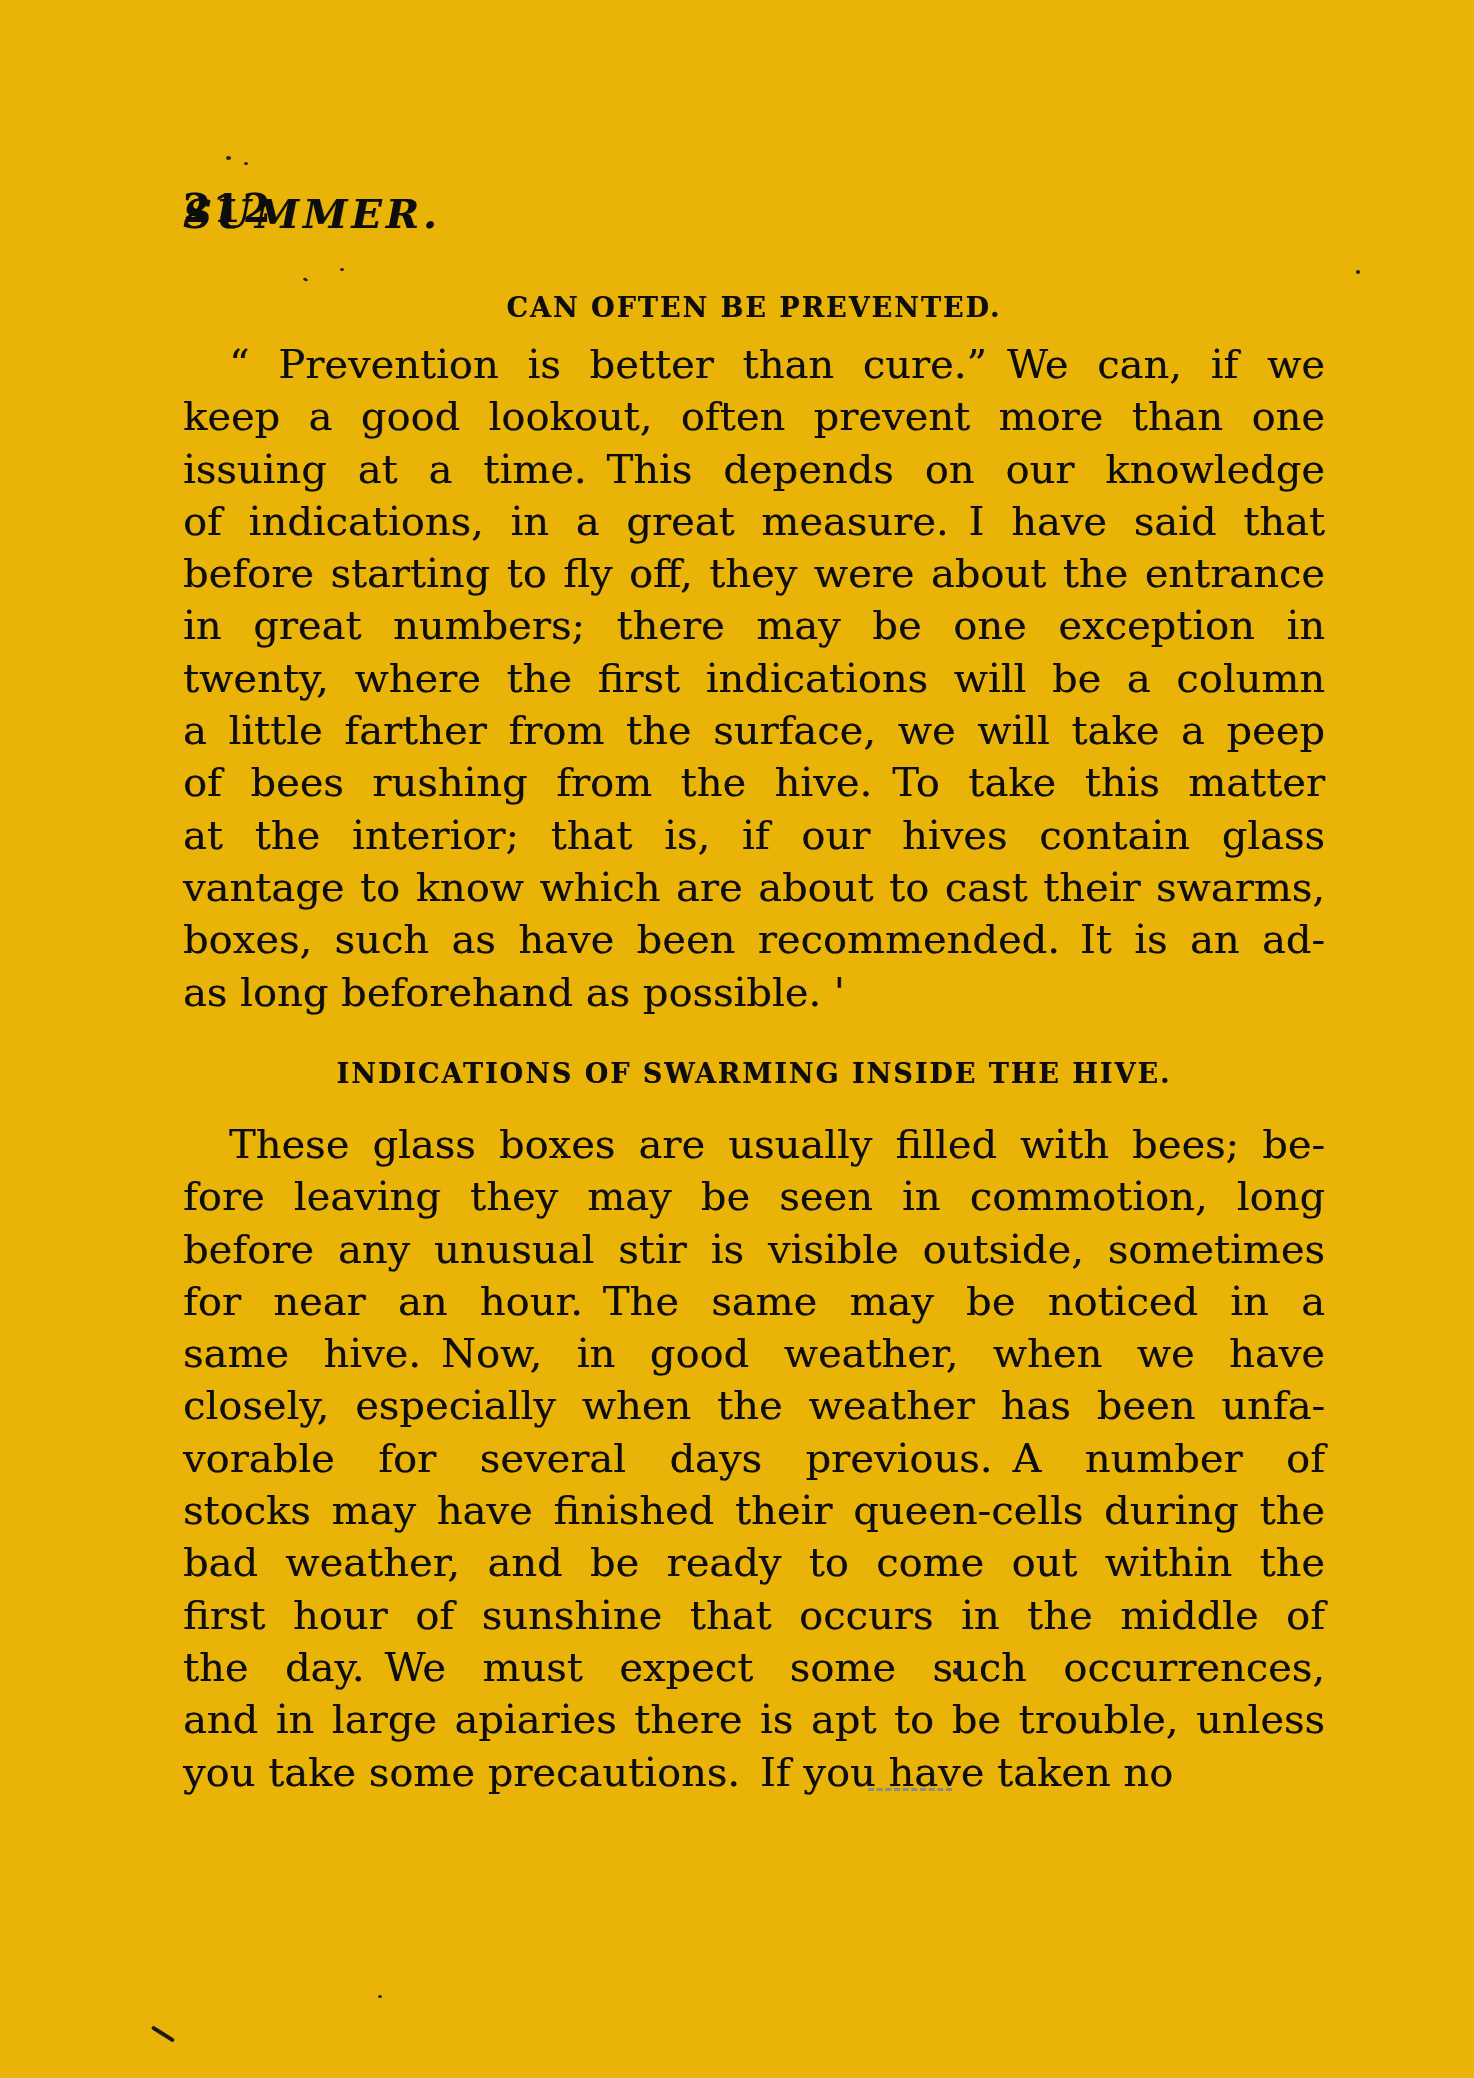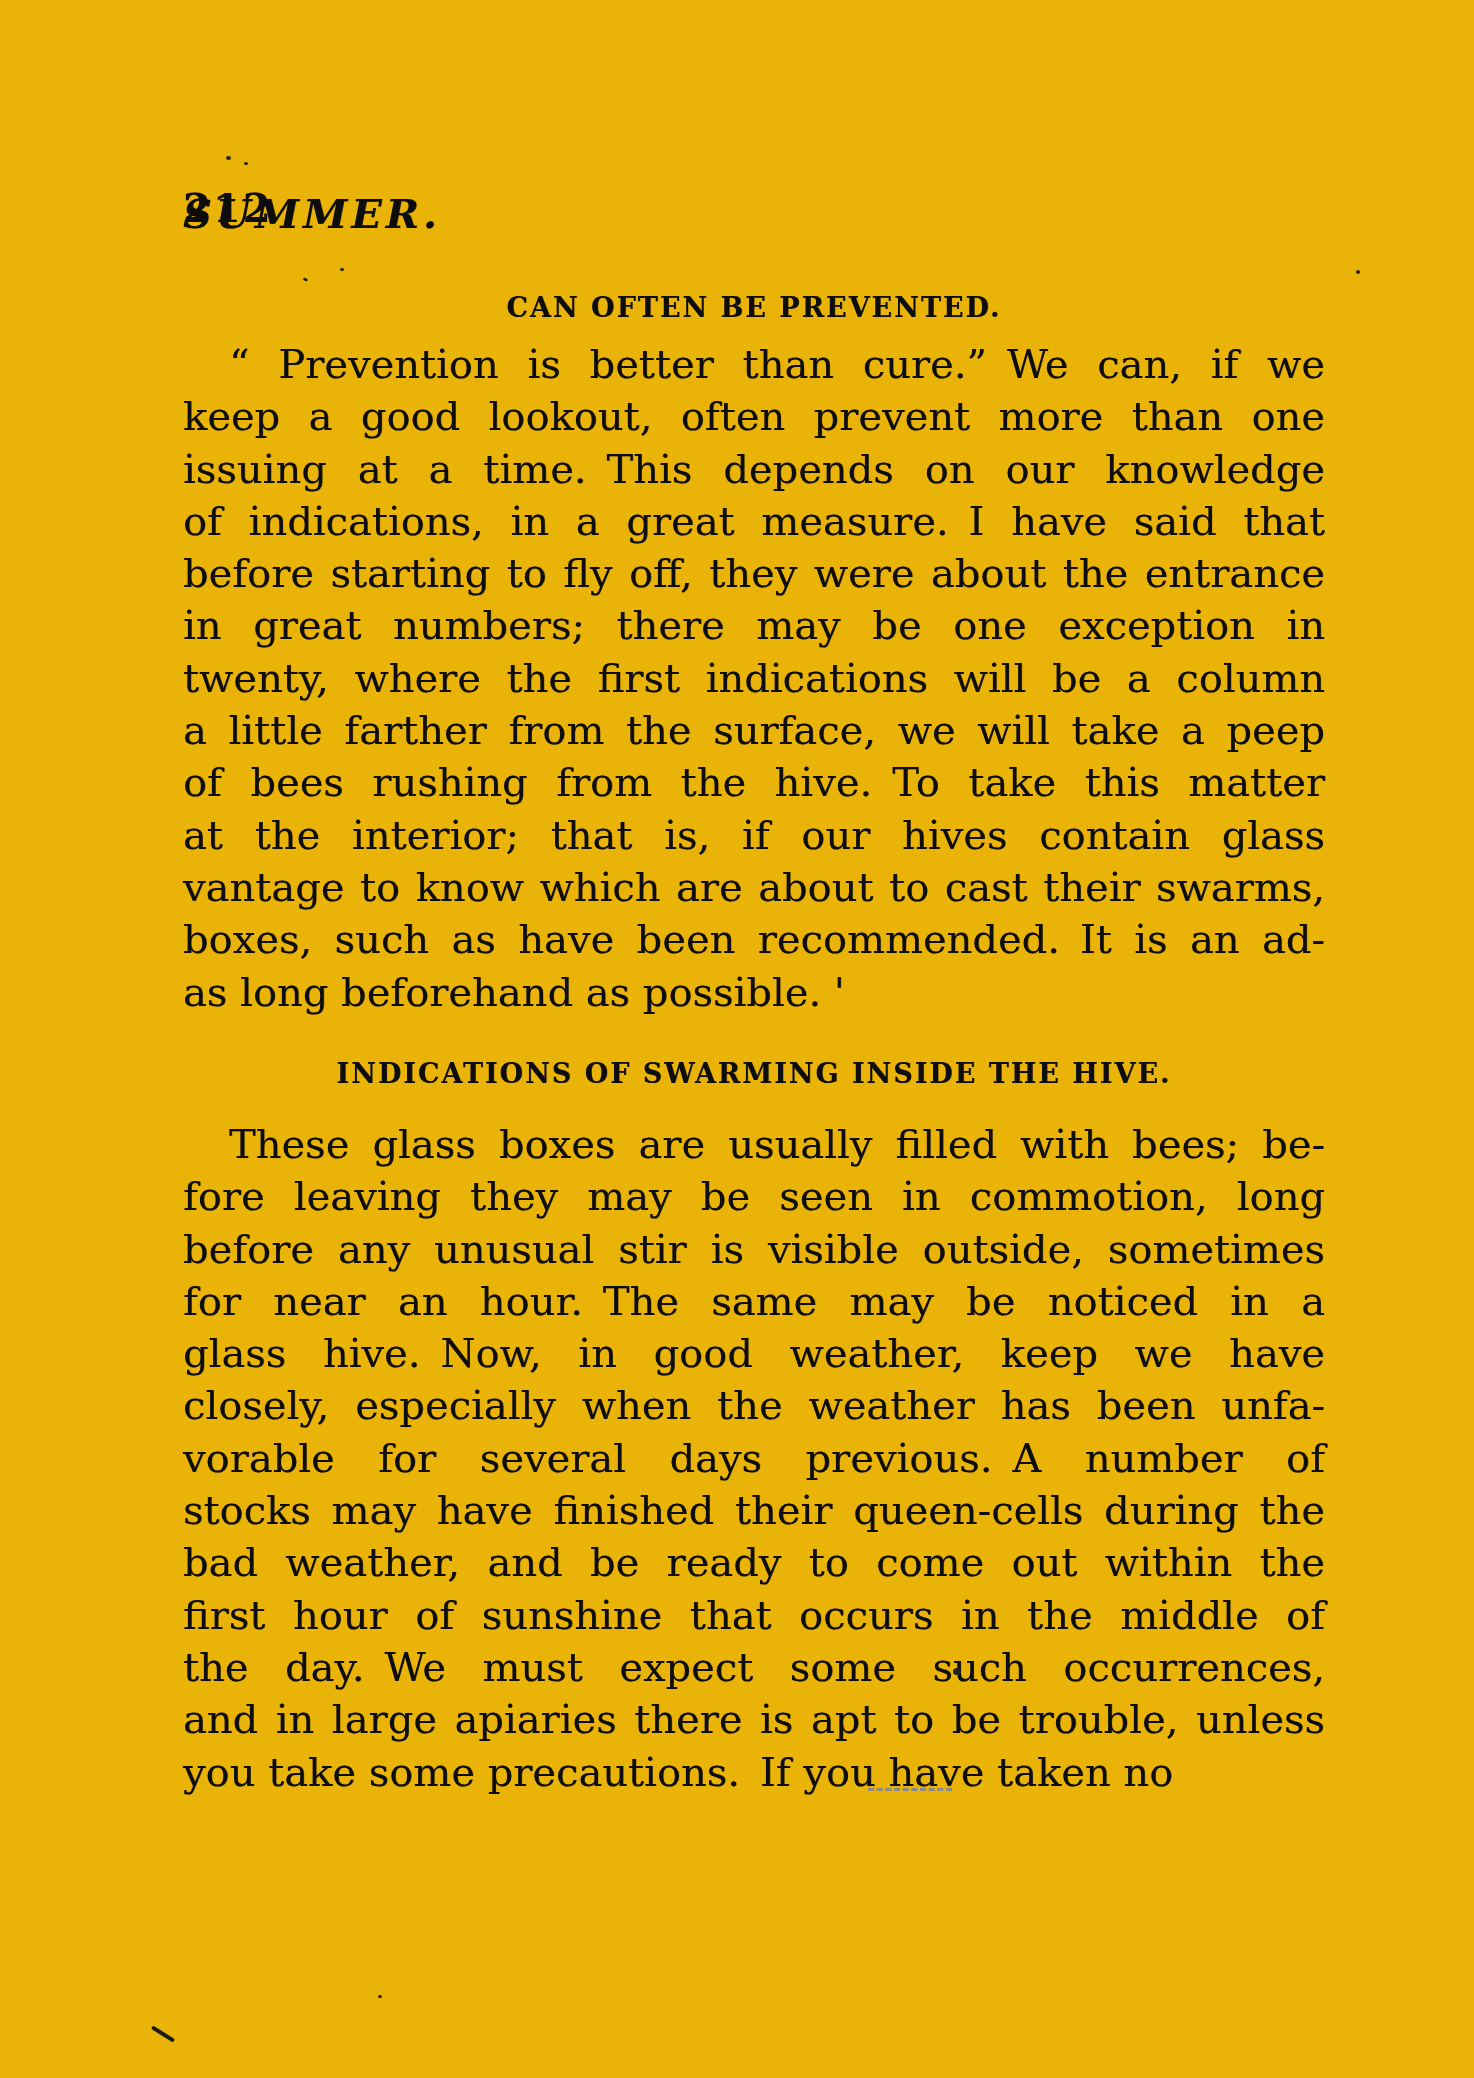--- a/index.html
+++ b/index.html
@@ -112,21 +112,21 @@
       </div>
   </div>
 
   <div class="section sec2">
     <h2 class="heading">INDICATIONS OF SWARMING INSIDE THE HIVE.</h2>
     <div class="paragraph">
         <div class="line">These glass boxes are usually filled with bees; be-</div>
         <div class="line">fore leaving they may be seen in commotion, long</div>
         <div class="line">before any unusual stir is visible outside, sometimes</div>
         <div class="line">for near an hour. The same may be noticed in a</div>
-        <div class="line">glass hive. Now, in good weather, keep we have</div>
+        <div class="line">same hive. Now, in good weather, when we have</div>
         <div class="line">closely, especially when the weather has been unfa-</div>
         <div class="line">vorable for several days previous. A number of</div>
         <div class="line">stocks may have finished their queen-cells during the</div>
         <div class="line">bad weather, and be ready to come out within the</div>
         <div class="line">first hour of sunshine that occurs in the middle of</div>
         <div class="line">the day. We must expect some such occurrences,</div>
         <div class="line">and in large apiaries there is apt to be trouble, unless</div>
         <div class="line">you take some precautions. If you have taken no</div>
       </div>
   </div>

